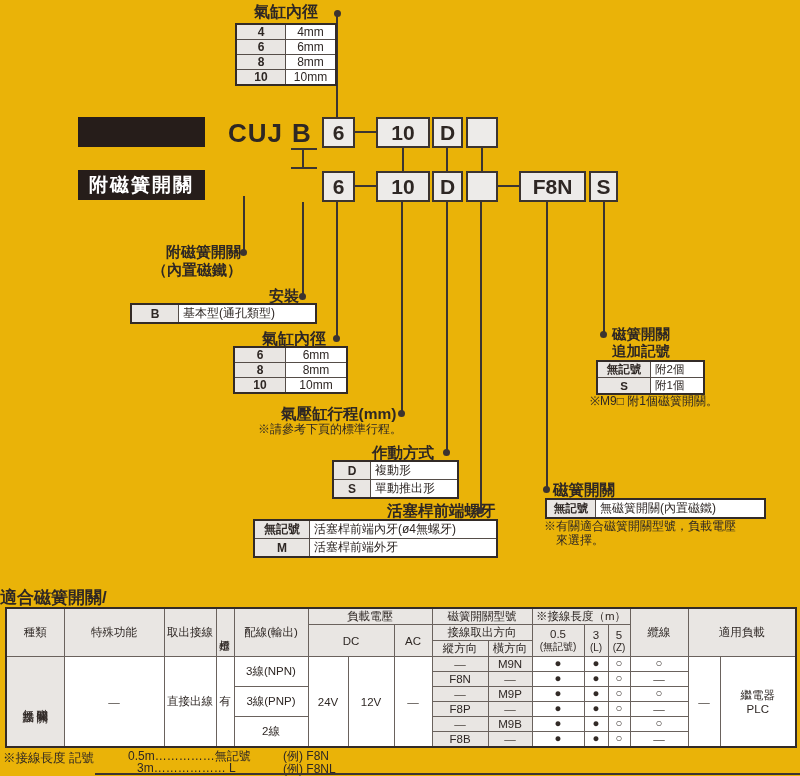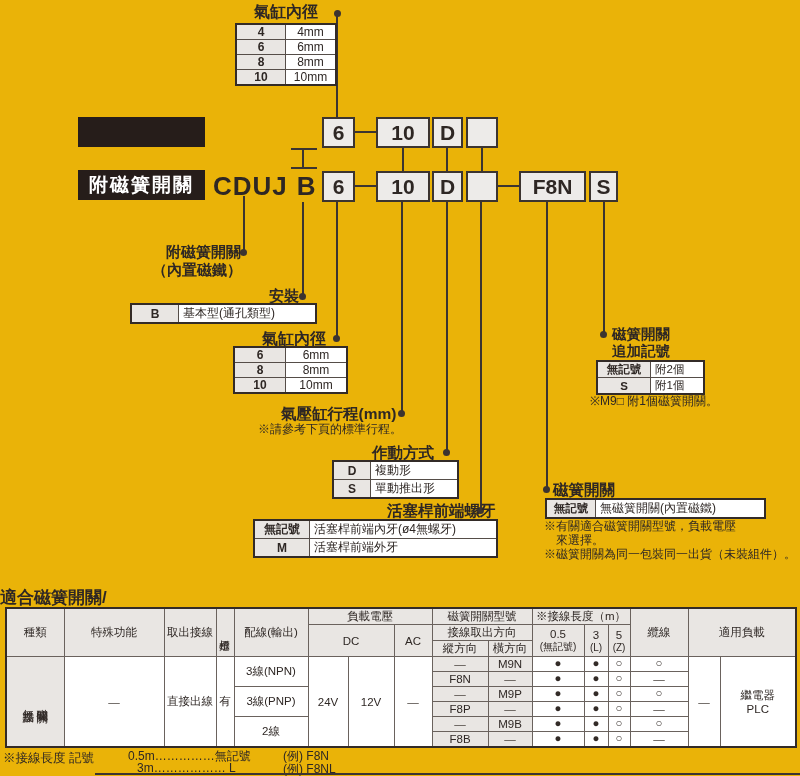--- a/index.html
+++ b/index.html
@@ -63,27 +63,27 @@
     <tr>
           <td class="code">10</td>
           <td style="text-align:center;">10mm</td>
         </tr>
   </tbody>
     </table>
 
   <div class="bar" style="left:78px;top:117px;width:127px;height:30px;"></div>
   <div class="bar" style="left:78px;top:170px;width:127px;height:30px;">附磁簧開關</div>
 
+  <div class="mtext" style="left:228px;top:118px;"><span>CUJ</span><span class="mount">B</span></div>
   <div class="box" style="left:322px;top:117px;width:33px;height:31px;">6</div>
   <div class="hline" style="left:355px;top:131px;width:22px;height:2px;"></div>
   <div class="box" style="left:376px;top:117px;width:54px;height:31px;">10</div>
   <div class="box" style="left:432px;top:117px;width:31px;height:31px;">D</div>
   <div class="box" style="left:466px;top:117px;width:32px;height:31px;"></div>
 
-  <div class="mtext" style="left:213px;top:171px;"><span>CDUJ</span><span class="mount">B</span></div>
   <div class="box" style="left:322px;top:171px;width:33px;height:31px;">6</div>
   <div class="hline" style="left:355px;top:185px;width:22px;height:2px;"></div>
   <div class="box" style="left:376px;top:171px;width:54px;height:31px;">10</div>
   <div class="box" style="left:432px;top:171px;width:31px;height:31px;">D</div>
   <div class="box" style="left:466px;top:171px;width:32px;height:31px;"></div>
   <div class="hline" style="left:498px;top:185px;width:22px;height:2px;"></div>
   <div class="box" style="left:519px;top:171px;width:67px;height:31px;">F8N</div>
   <div class="box" style="left:589px;top:171px;width:29px;height:31px;">S</div>
 
   <div class="hline" style="left:291px;top:148px;width:26px;height:2px;"></div>
@@ -192,21 +192,20 @@
   <table class="dt" style="left:545px;top:498px;">
     <tbody>
         <tr>
           <td class="code" style="width:40px;font-size:11.5px;">無記號</td>
           <td style="width:160px;">無磁簧開關(內置磁鐵)</td>
         </tr>
   </tbody>
     </table>
   <div class="note" style="left:544px;top:518px;">※有關適合磁簧開關型號，負載電壓</div>
   <div class="note" style="left:556px;top:532px;">來選擇。</div>
-  <div class="note" style="left:544px;top:546px;">※磁簧開關為同一包裝同一出貨（未裝組件）。</div>
 
   <div class="t-title" style="left:0;top:586px;">適合磁簧開關/</div>
 
   <table class="bt" style="left:5px;top:607px;width:790px;">
     <colgroup>
       <col style="width:58px">
         <col style="width:100px">
         <col style="width:52px">
         <col style="width:18px">
       <col style="width:74px">

